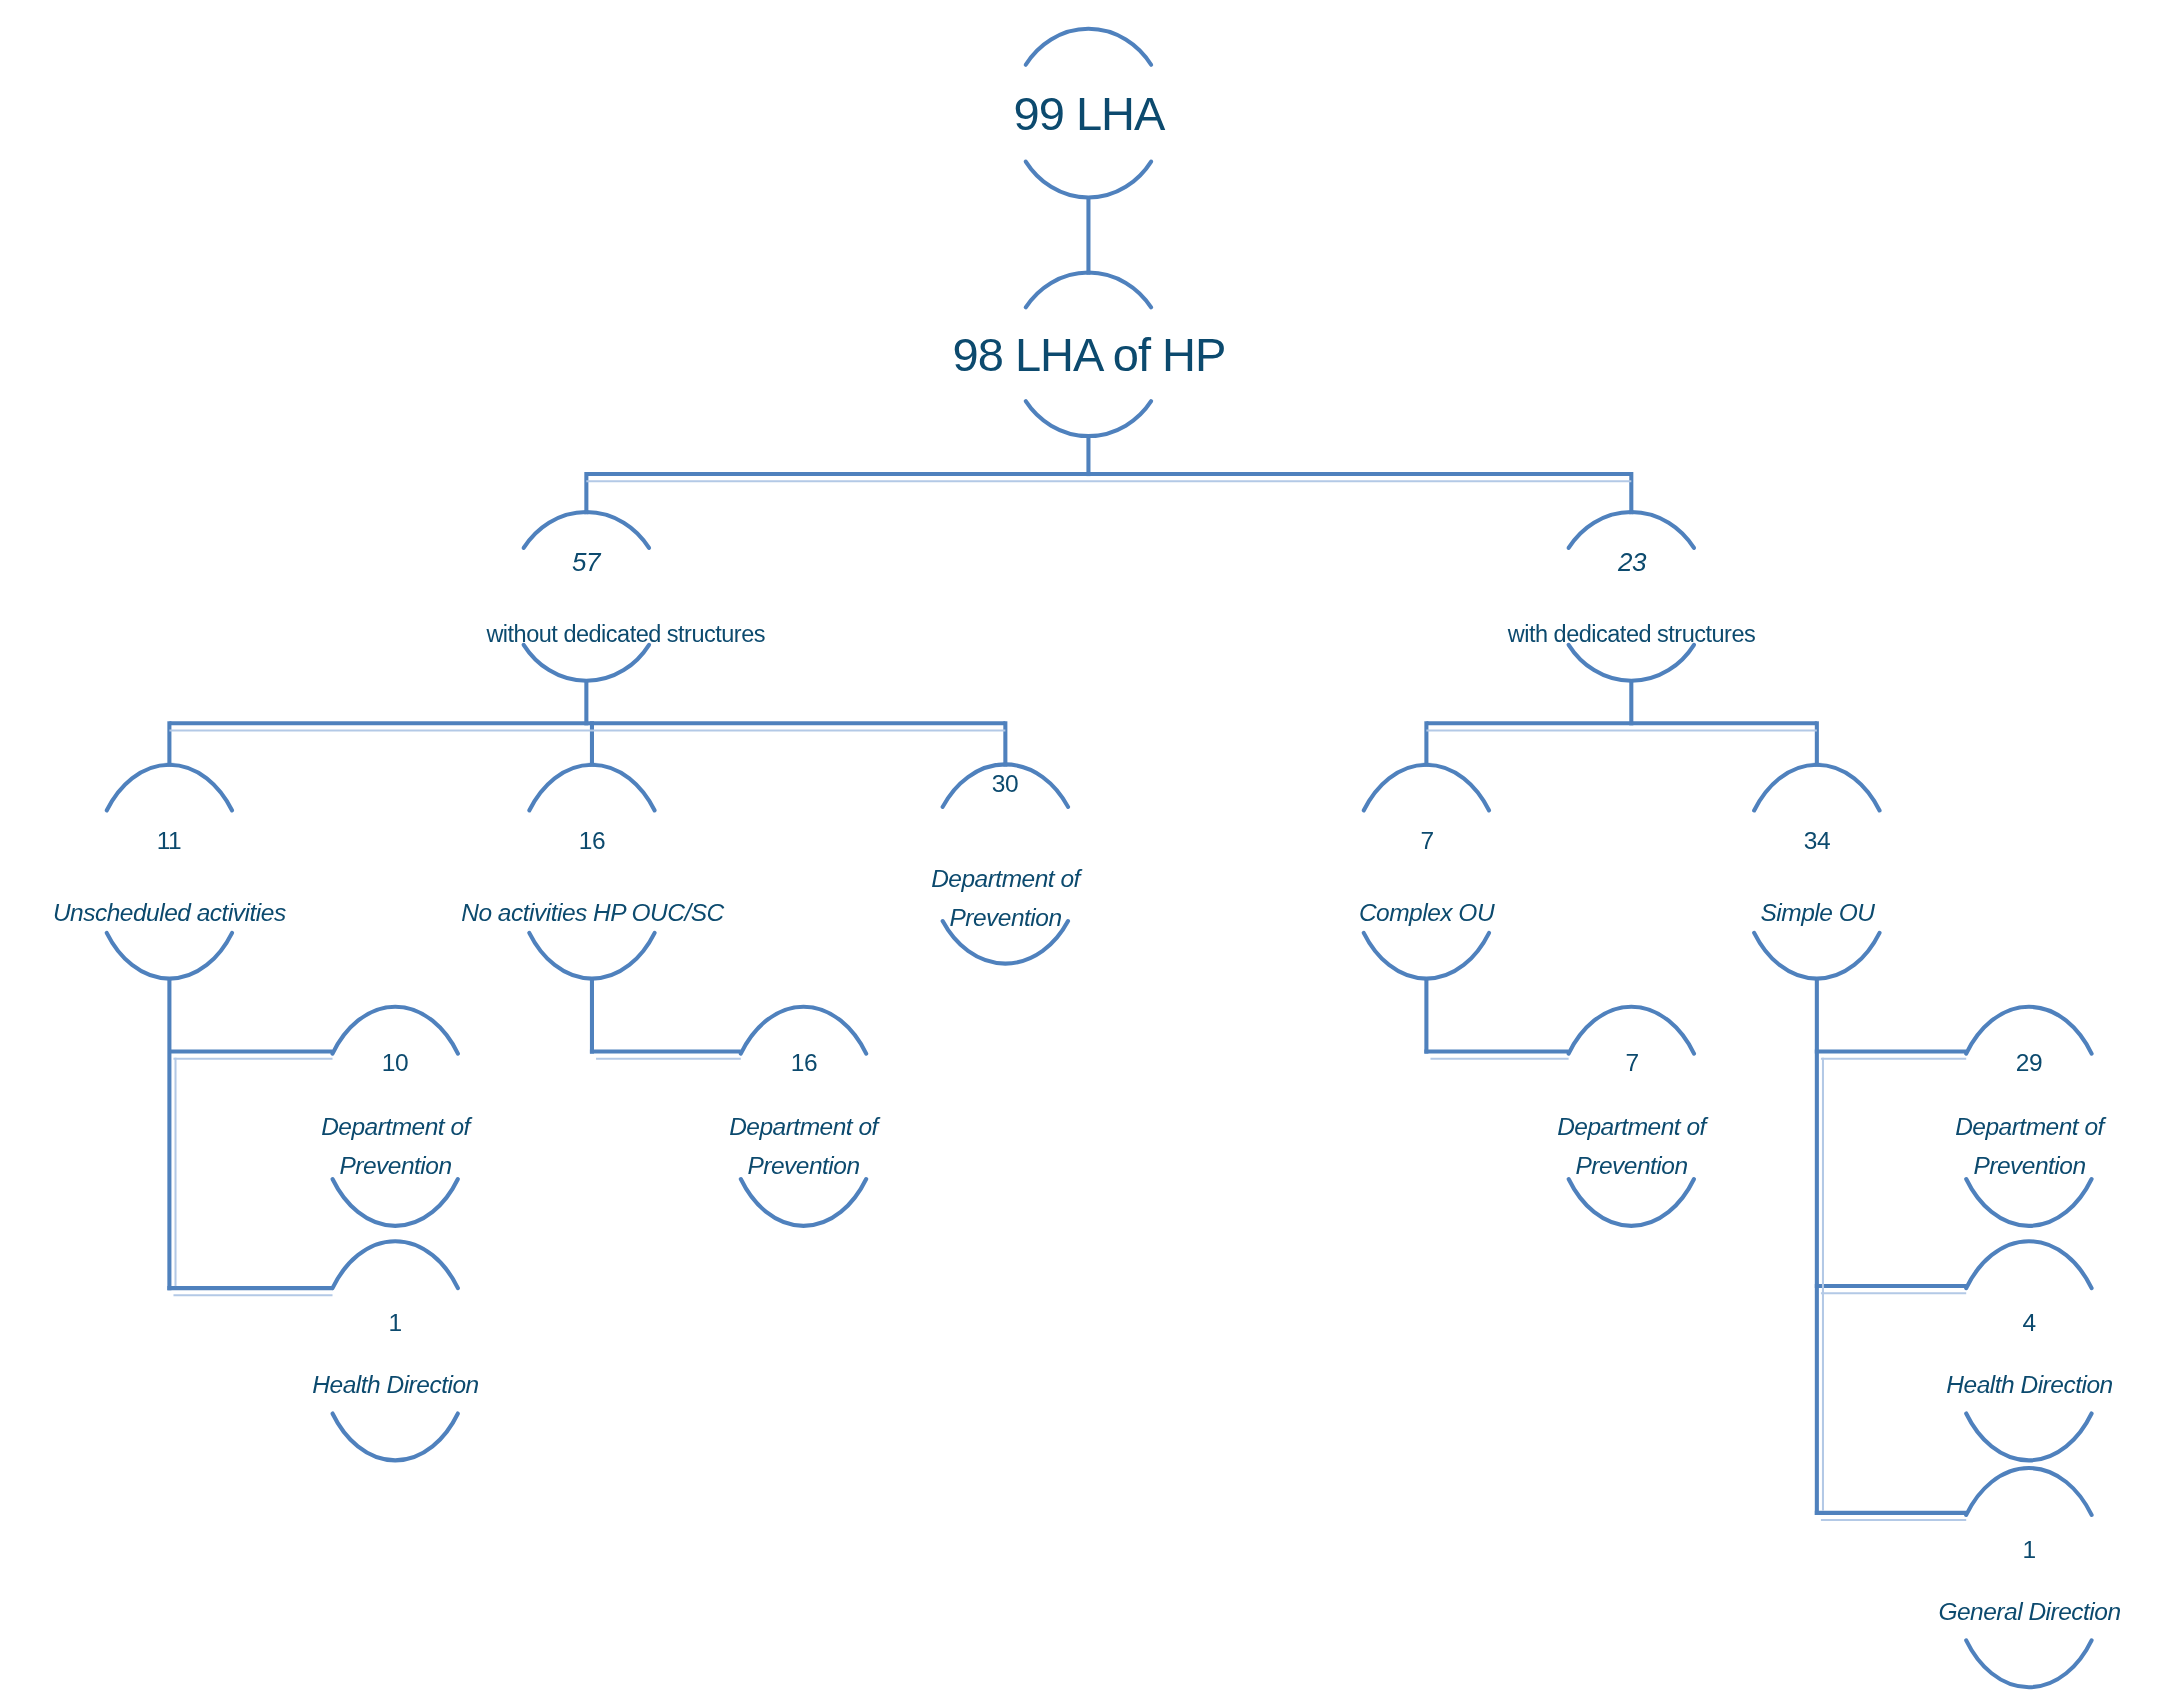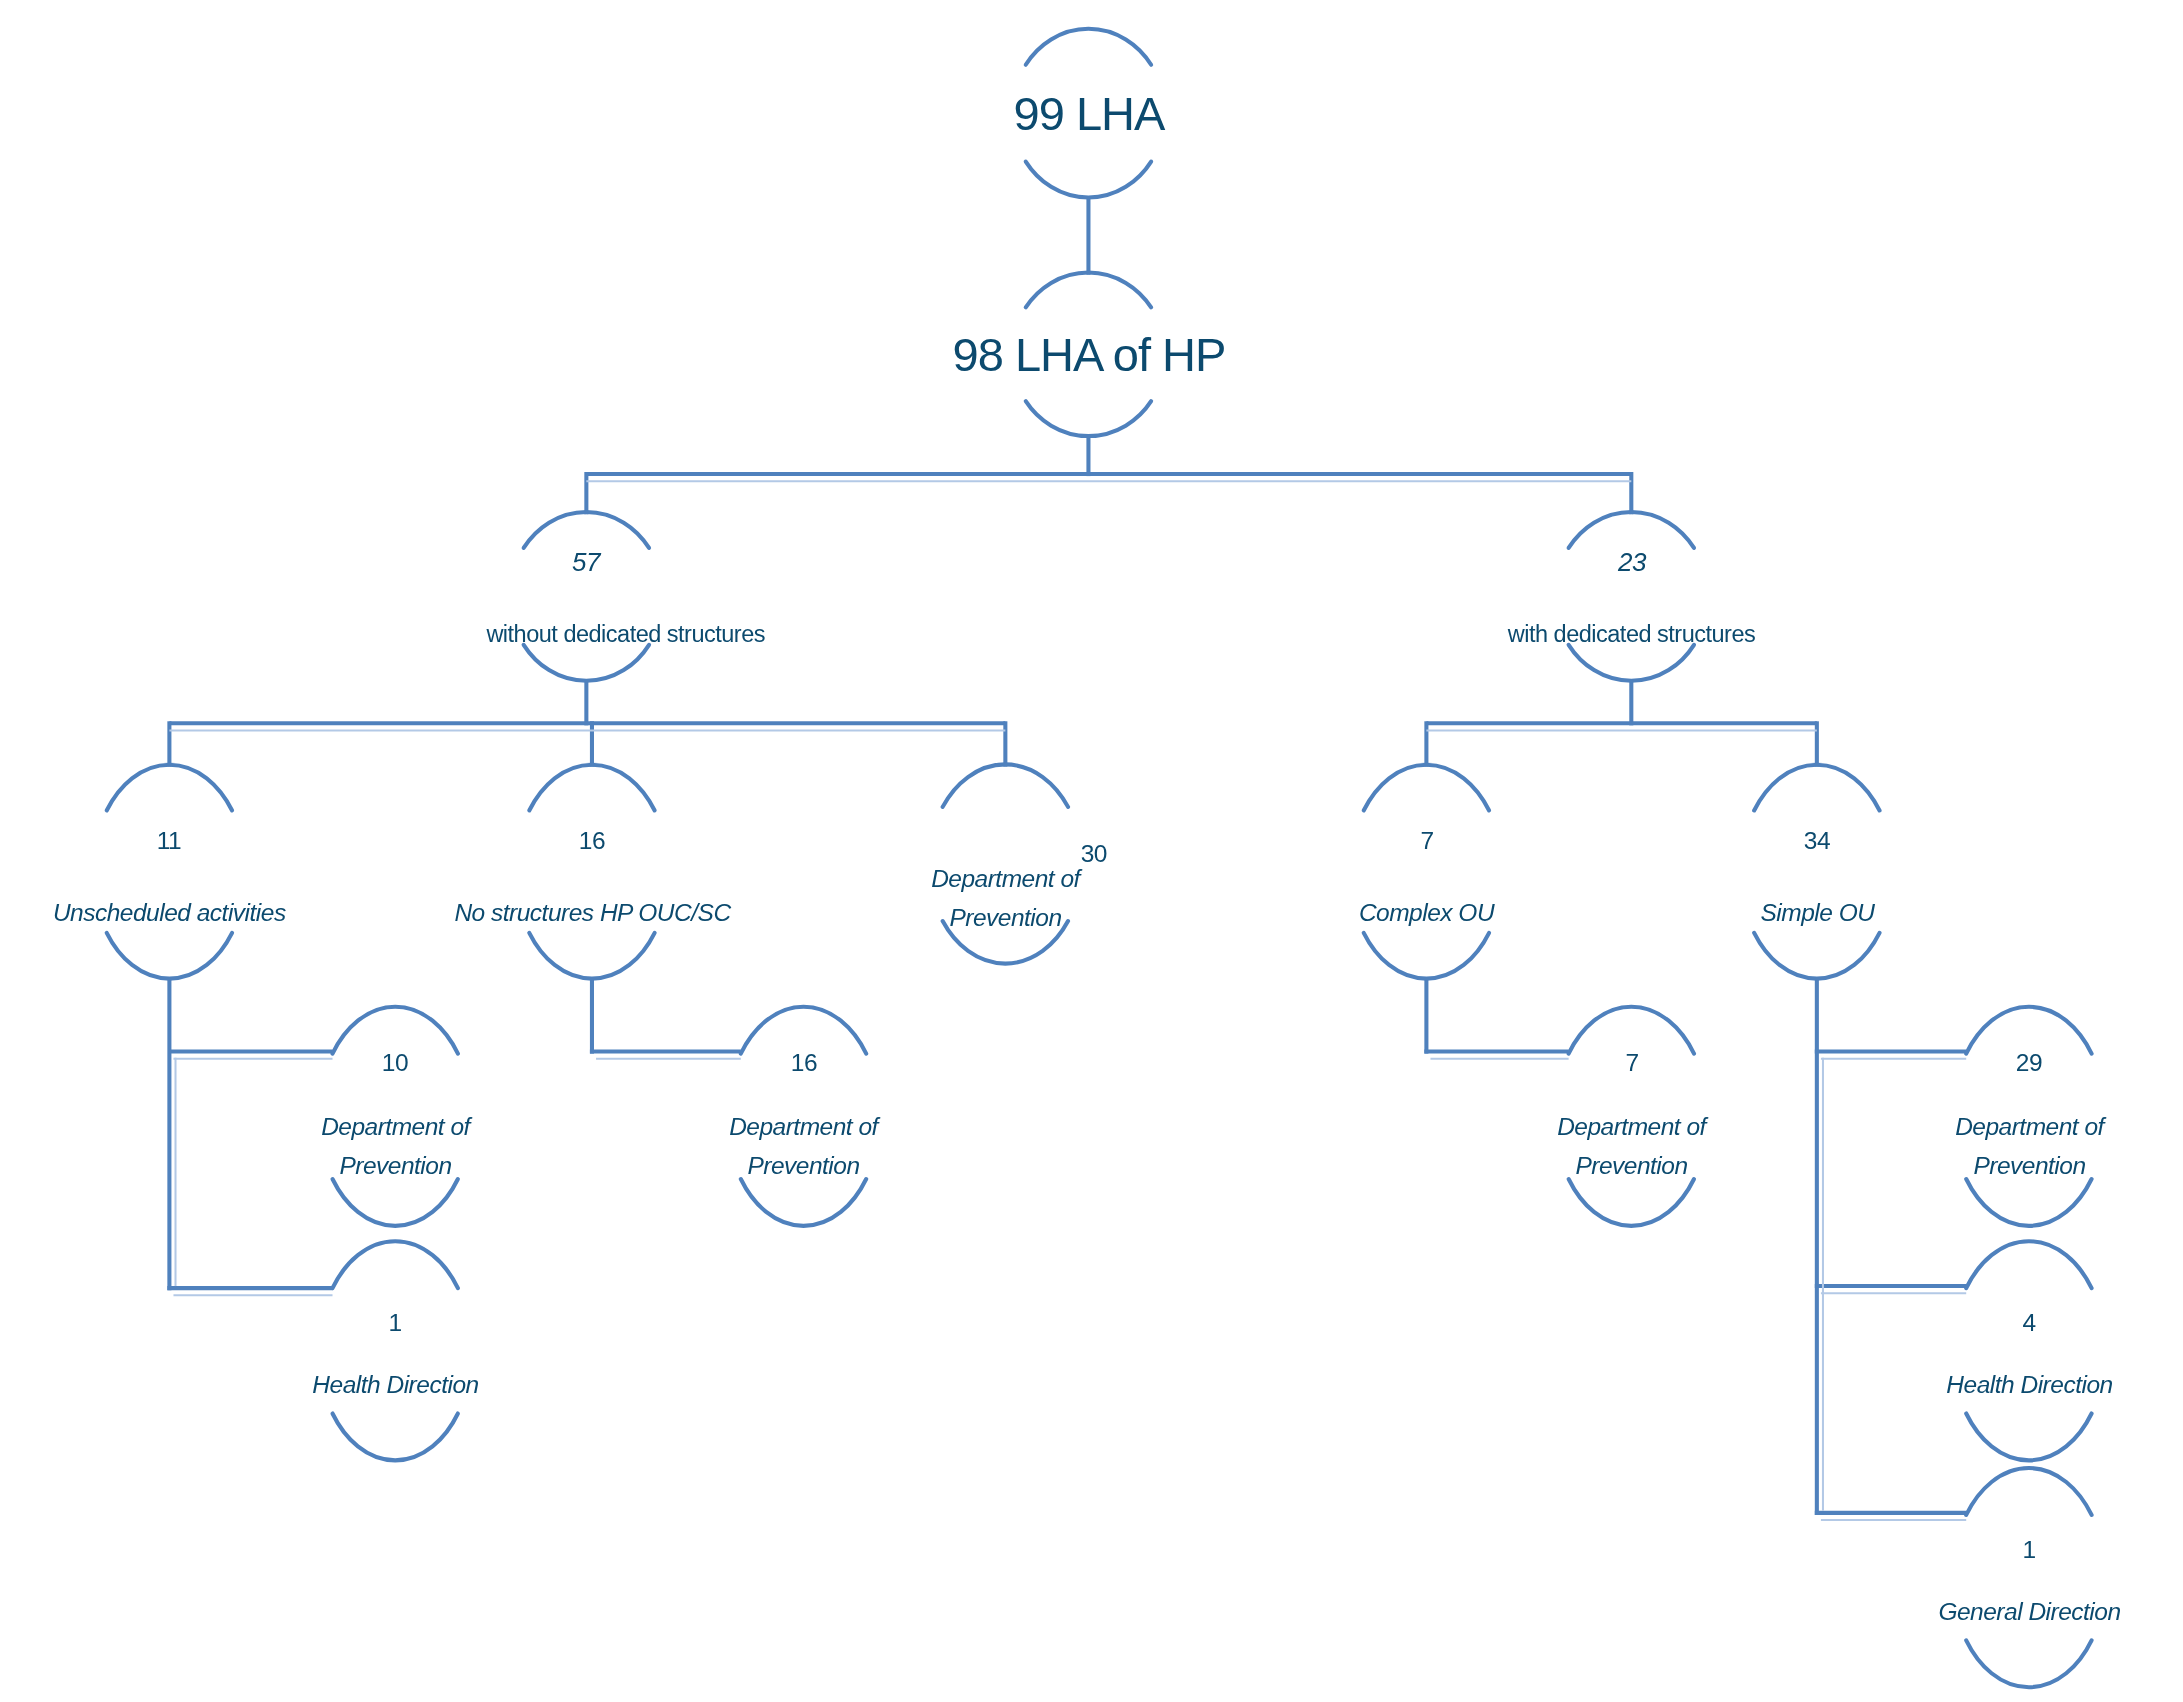--- a/index.html
+++ b/index.html
@@ -119,23 +119,23 @@
   <div class="txt t-l3num" style="left:484px;top:549px;width:204px;">57</div>
   <div class="txt t-l3lab" style="left:408px;top:623px;width:357px;text-align:right;">without dedicated structures</div>
 
   <div class="txt t-l3num" style="left:1530px;top:549px;width:204px;">23</div>
   <div class="txt t-l3lab" style="left:1453px;top:623px;width:357px;">with dedicated structures</div>
 
   <div class="txt t-num" style="left:67px;top:829px;width:204px;">11</div>
   <div class="txt t-lab" style="left:-9.2px;top:893px;width:357px;">Unscheduled activities</div>
 
   <div class="txt t-num" style="left:490px;top:829px;width:204px;">16</div>
-  <div class="txt t-lab" style="left:414px;top:893px;width:357px;">No structures HP OUC/SC</div>
+  <div class="txt t-lab" style="left:414px;top:893px;width:357px;">No activities HP OUC/SC</div>
 
-  <div class="txt t-num" style="left:903px;top:842px;width:204px;text-align:right;">30</div>
+  <div class="txt t-num" style="left:903px;top:772px;width:204px;">30</div>
   <div class="txt t-lab" style="left:827px;top:859px;width:357px;">Department of
 Prevention</div>
 
   <div class="txt t-num" style="left:1325px;top:829px;width:204px;">7</div>
   <div class="txt t-lab" style="left:1248px;top:893px;width:357px;">Complex OU</div>
 
   <div class="txt t-num" style="left:1715px;top:829px;width:204px;">34</div>
   <div class="txt t-lab" style="left:1639px;top:893px;width:357px;">Simple OU</div>
 
   <div class="txt t-num" style="left:293px;top:1051px;width:204px;">10</div>

